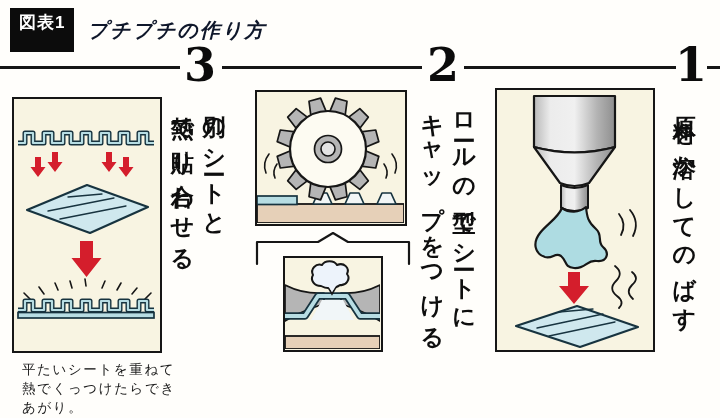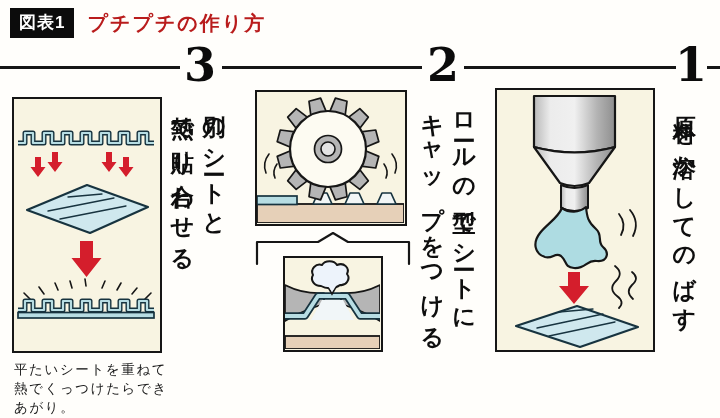--- a/index.html
+++ b/index.html
@@ -7,22 +7,22 @@
     --sheet-outline:#17333f; --arrow-red:#d41e2c; --machine-gray:#b5b5b5;
     --machine-light:#e3e3e3; --belt-tan:#e6d0b8; --cloud-fill:#edf3fb; --blob-blue:#aedce2;
   }
   *{box-sizing:border-box;margin:0;padding:0;}
   body{background:#777;font-family:"Liberation Sans","DejaVu Sans",sans-serif;}
   #stage{position:relative;width:720px;height:418px;background:#fffefb;overflow:hidden;}
 
   
   .hdr{position:absolute;left:10px;top:8px;display:flex;align-items:center;gap:13px;}
   .badge{background:#0c0c0c;color:#fff;font-weight:700;font-size:17px;line-height:1;
-         padding:6px 9px 7px;letter-spacing:1px;}
-  .title{font-weight:700;font-size:20px;color:#b91c1c;letter-spacing:2px;}
+         padding:6px 9px 21px;letter-spacing:1px;}
+  .title{font-weight:700;font-size:20px;color:#0f172a;letter-spacing:2px;font-style:italic;}
 
   
   .rule-seg{position:absolute;top:66px;height:2.5px;background:var(--ink);}
   .step-num{position:absolute;top:40px;font-family:"DejaVu Serif","Liberation Serif",serif;
             font-weight:700;font-size:46px;line-height:50px;color:#0b0b0b;text-align:center;}
 
   
   .panel{position:absolute;background:var(--panel-bg);border:2.5px solid var(--ink);}
   .panel svg{display:block;}
 
@@ -92,21 +92,21 @@
 
       <g>
         <rect class="bluefill" x="4" y="213.5" width="136" height="5.5"></rect>
         <path class="wave-dark" d="M4,211 h7 v-9 h8 v9 h11 v-9 h8 v9 h11 v-9 h8 v9 h11 v-9 h8 v9 h11 v-9 h8 v9 h11 v-9 h8 v9 h11 v-9 h8 v9 h7"></path>
         <path class="wave-light" d="M4,211 h7 v-9 h8 v9 h11 v-9 h8 v9 h11 v-9 h8 v9 h11 v-9 h8 v9 h11 v-9 h8 v9 h11 v-9 h8 v9 h11 v-9 h8 v9 h7"></path>
       </g>
     </svg>
   </div>
   <div class="headline" style="left:166px;top:98px">別のシートと
 熱で貼り合わせる</div>
-  <div class="caption" style="left:14px;top:360px;width:226px">平たいシートを重ねて
+  <div class="caption" style="left:22px;top:360px;width:226px">平たいシートを重ねて
 熱でくっつけたらでき
 あがり。</div>
 
   <div class="panel" style="left:255px;top:90px;width:152px;height:136px">
     <svg width="147" height="131" viewBox="0 0 147 131">
       <rect class="tan" x="0" y="112" width="147" height="19"></rect>
       <rect class="bluefill" x="0" y="104" width="40" height="8.5"></rect>
       <g>
         <polygon class="bump" points="56,112 61,101 70,101 75,112"></polygon>
         <polygon class="bump" points="88,112 93,101 102,101 107,112"></polygon>

